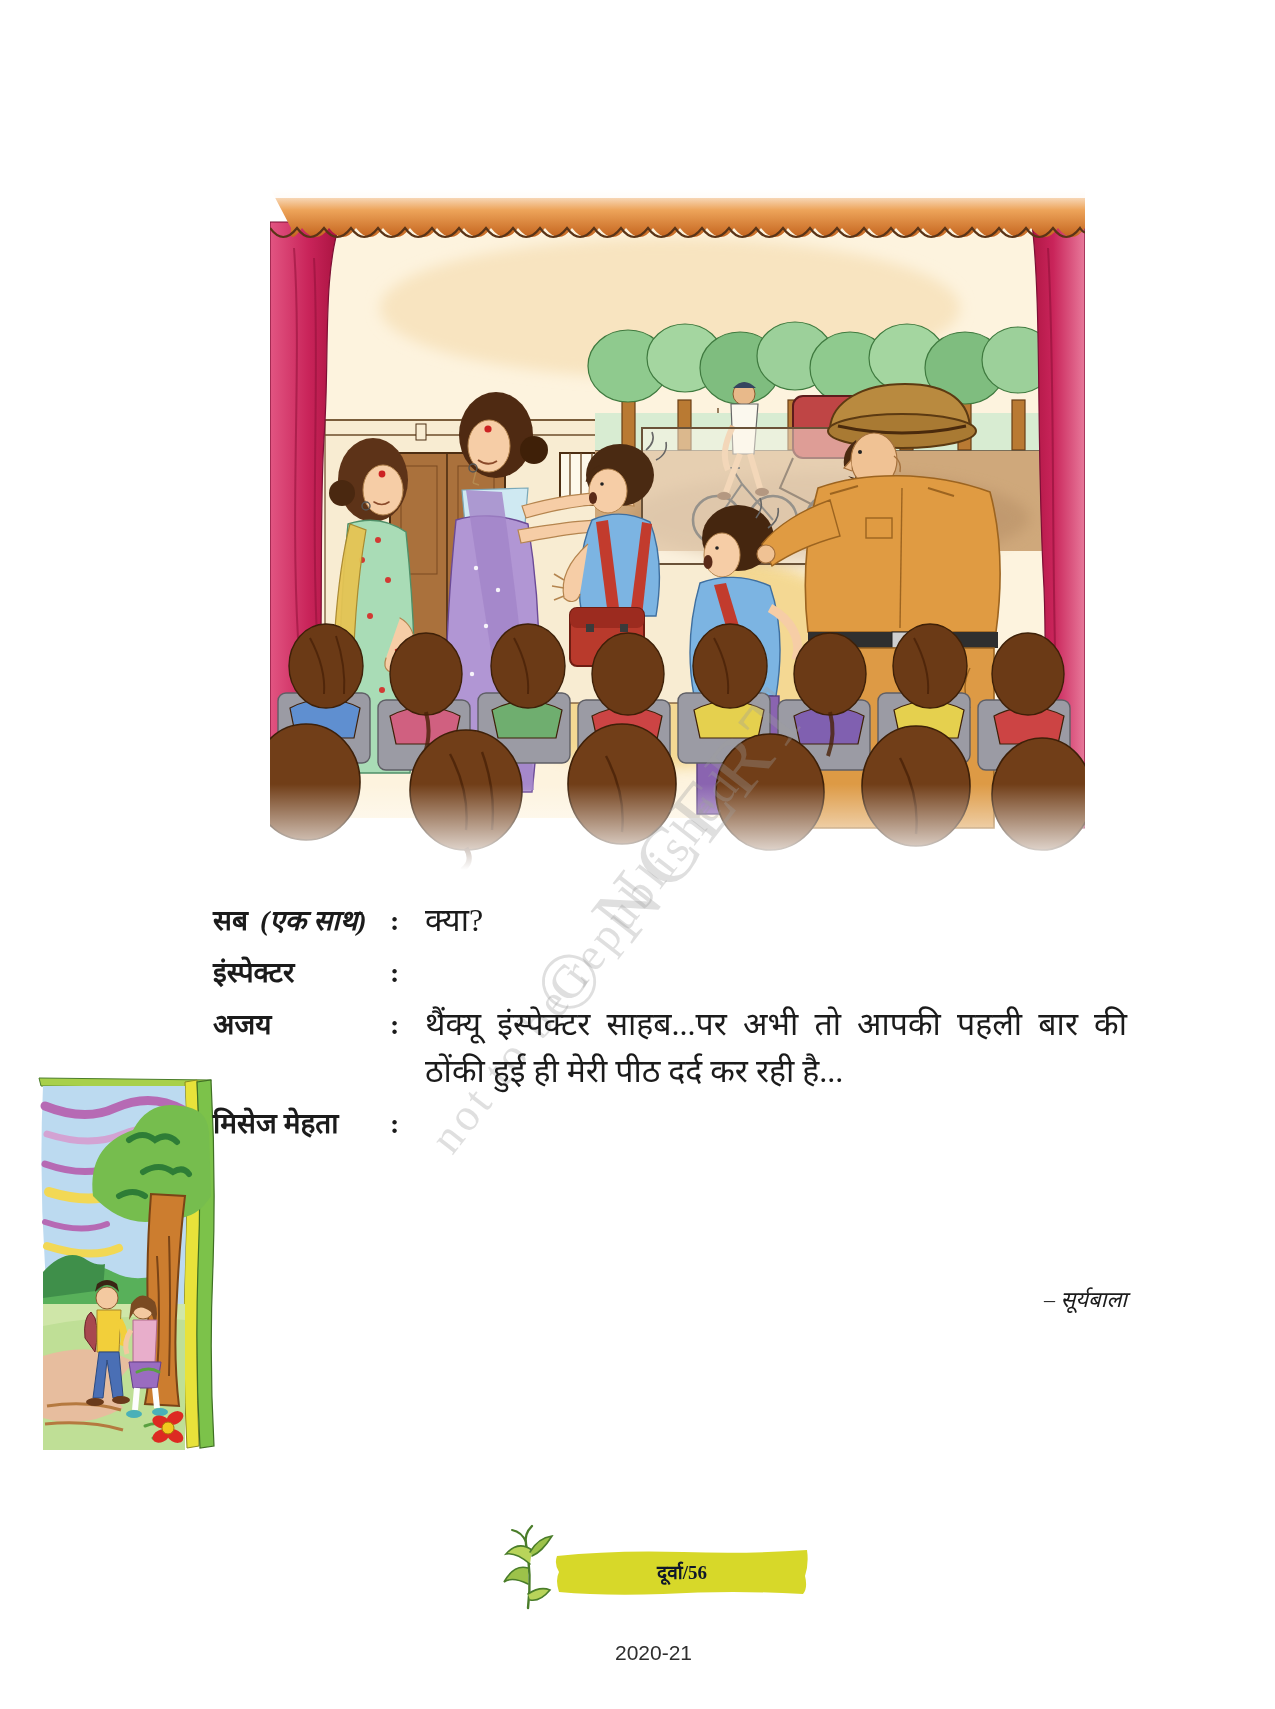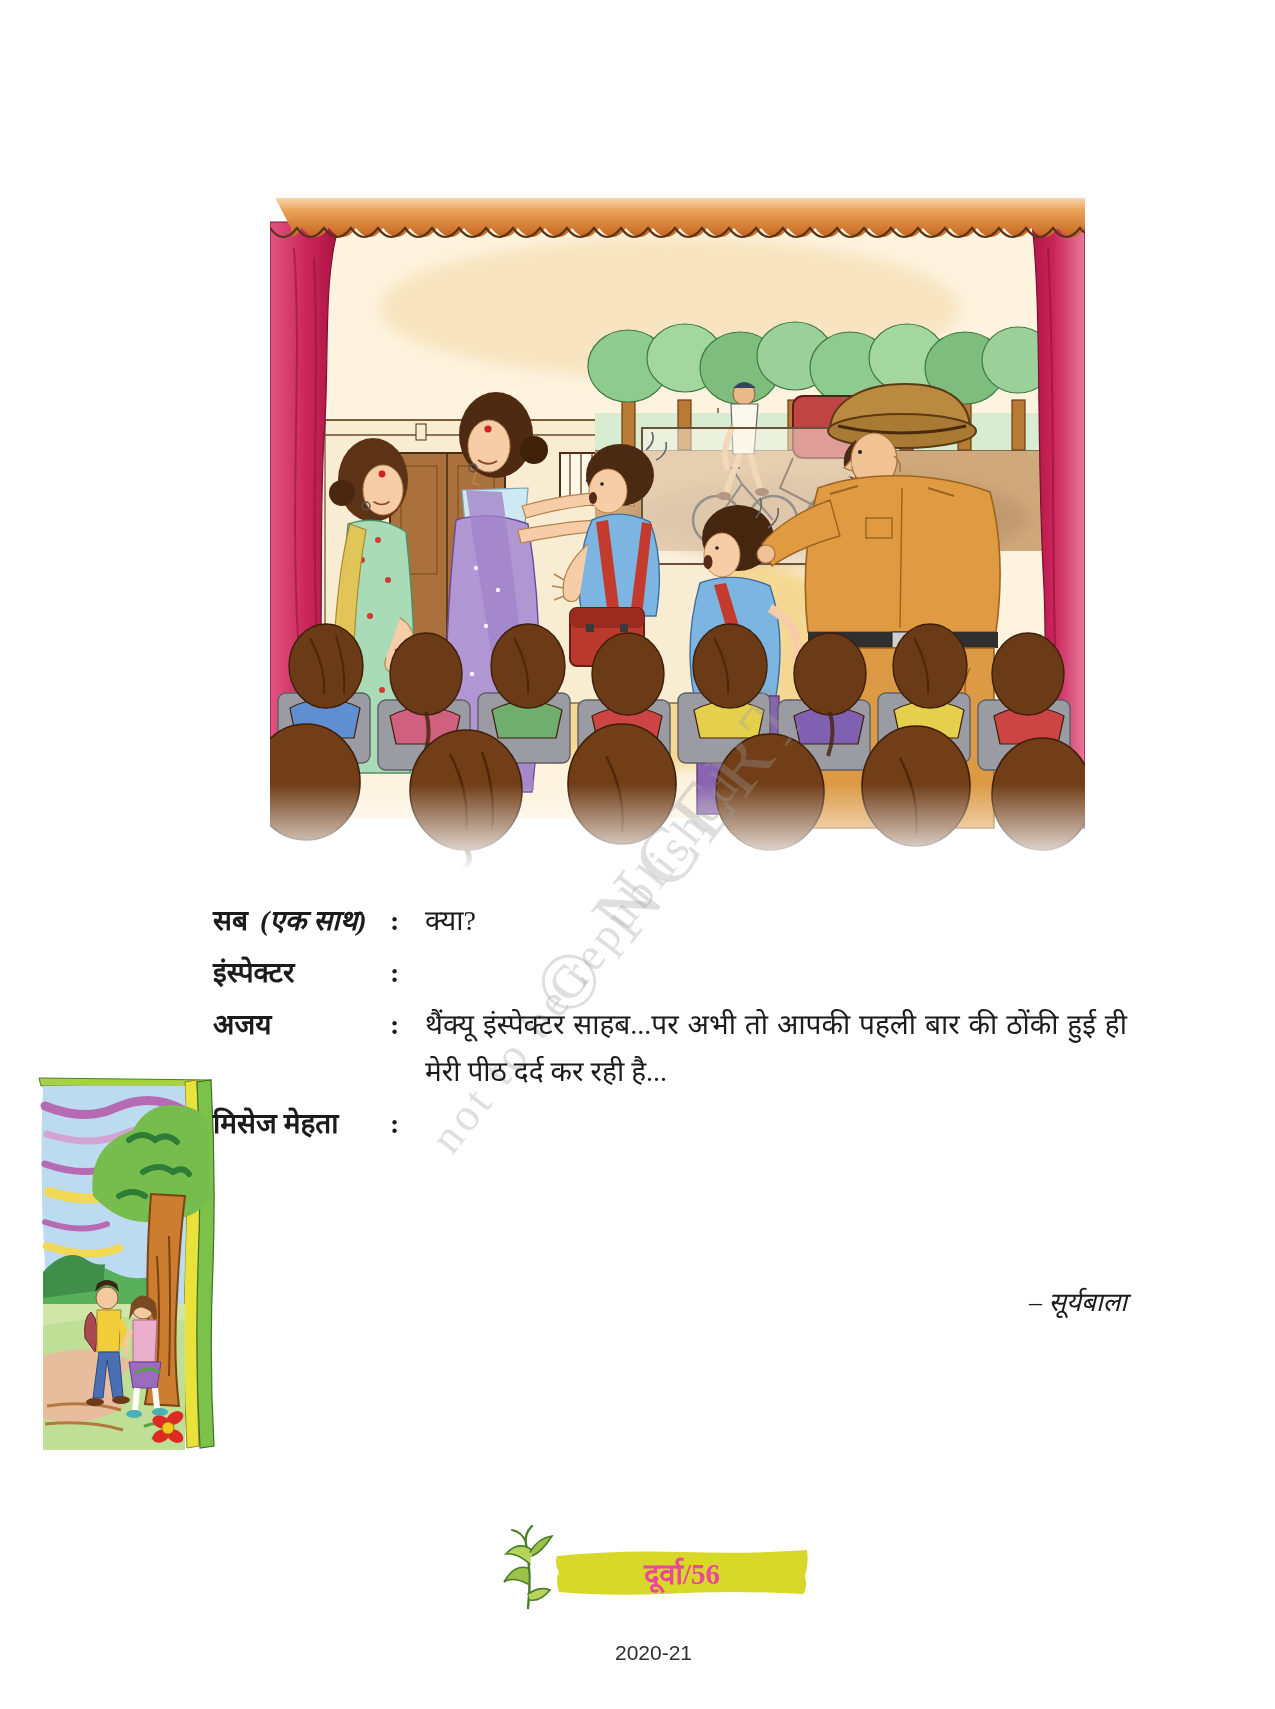--- a/index.html
+++ b/index.html
@@ -13,31 +13,31 @@
   .watermark{position:absolute;left:400px;top:560px;width:660px;height:680px;z-index:1;pointer-events:none;}
   .wm-line{position:absolute;color:rgba(158,158,158,0.33);font-family:"Liberation Serif",serif;white-space:nowrap;transform:rotate(-52deg);transform-origin:left center;}
   .wm-1{left:150px;top:400px;font-size:80px;letter-spacing:8px;}
   .wm-2{left:40px;top:560px;font-size:46px;letter-spacing:4px;}
   
   .dialogue{position:absolute;left:213px;top:897px;width:914px;z-index:2;color:#1b1b1b;}
   .dlg-row{display:flex;align-items:flex-start;margin-bottom:5px;}
   .dlg-speaker{flex:0 0 177px;font-weight:bold;font-size:28px;line-height:47px;white-space:nowrap;}
   .dlg-speaker .note{font-style:italic;margin-left:12px;}
   .dlg-colon{flex:0 0 35px;font-weight:bold;font-size:28px;line-height:47px;}
-  .dlg-text{flex:1 1 auto;font-size:28px;line-height:47px;text-align:justify;}
+  .dlg-text{flex:1 1 auto;font-size:32px;line-height:47px;text-align:justify;}
   .dlg-text .it{font-style:italic;}
-  .author-line{position:absolute;right:148px;top:1283px;font-size:26px;font-style:italic;color:#1b1b1b;z-index:2;}
+  .author-line{position:absolute;right:148px;top:1283px;font-size:22px;font-style:italic;color:#1b1b1b;z-index:2;}
   
   .side-wrap{position:absolute;left:33px;top:1076px;width:184px;height:376px;z-index:0;}
   
   .footer-badge{position:absolute;left:553px;top:1546px;width:258px;height:52px;z-index:2;}
   .footer-badge svg{position:absolute;left:0;top:0;}
   .footer-badge .badge-text{
     position:absolute;left:0;top:0;width:100%;height:100%;display:flex;align-items:center;justify-content:center;
-    font-weight:bold;font-size:29px;color:#ec4899;font-family:"Liberation Serif",serif;}
+    font-weight:bold;font-size:19px;color:#0f172a;font-family:"Liberation Serif",serif;}
   .sprig{position:absolute;left:498px;top:1524px;width:66px;height:86px;z-index:3;}
   .year-line{position:absolute;left:16px;top:1641px;width:100%;text-align:center;font-size:21px;color:#2e2e2e;z-index:2;font-family:"Liberation Sans",sans-serif;}
 </style>
 </head>
 <body>
 
 <div class="page">
 
   <div class="stage-wrap">
     <svg width="815" height="682" viewBox="0 0 815 682" xmlns="http://www.w3.org/2000/svg">

